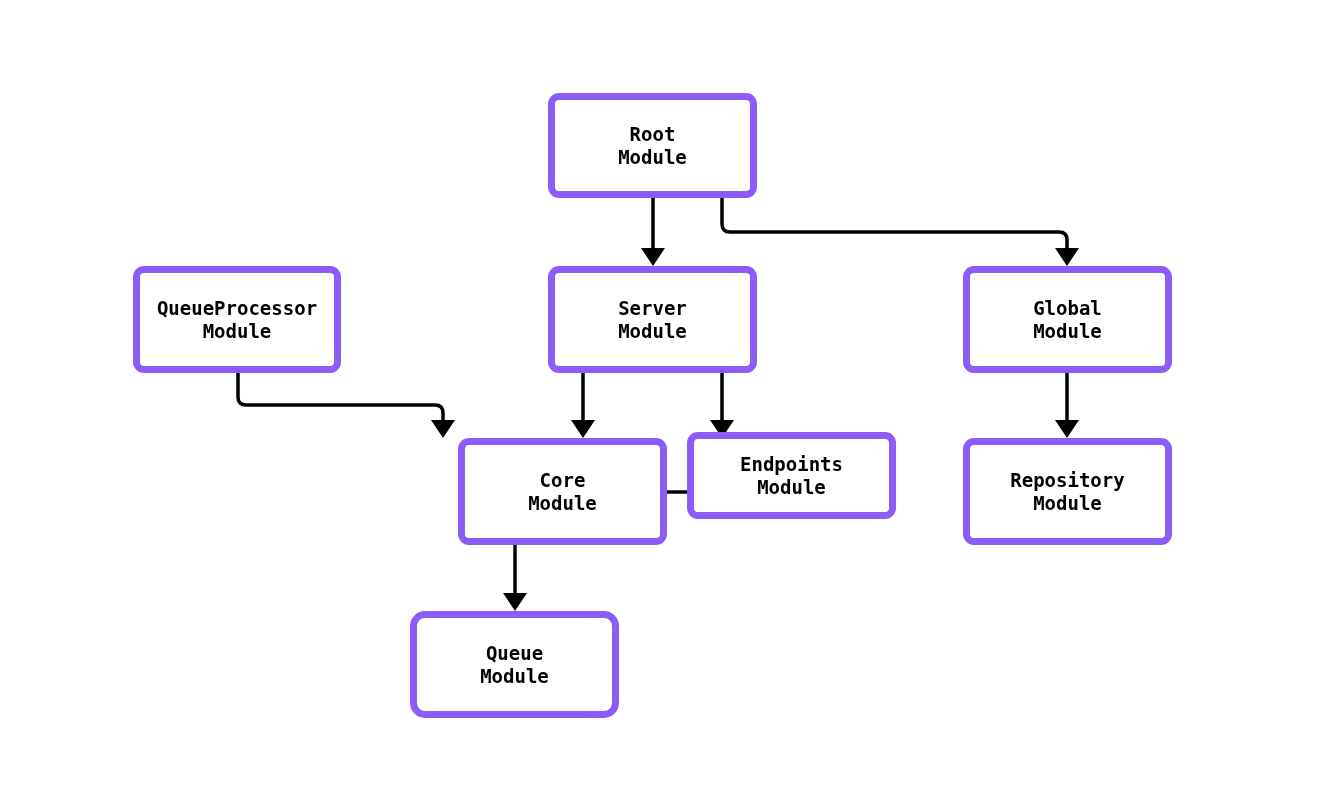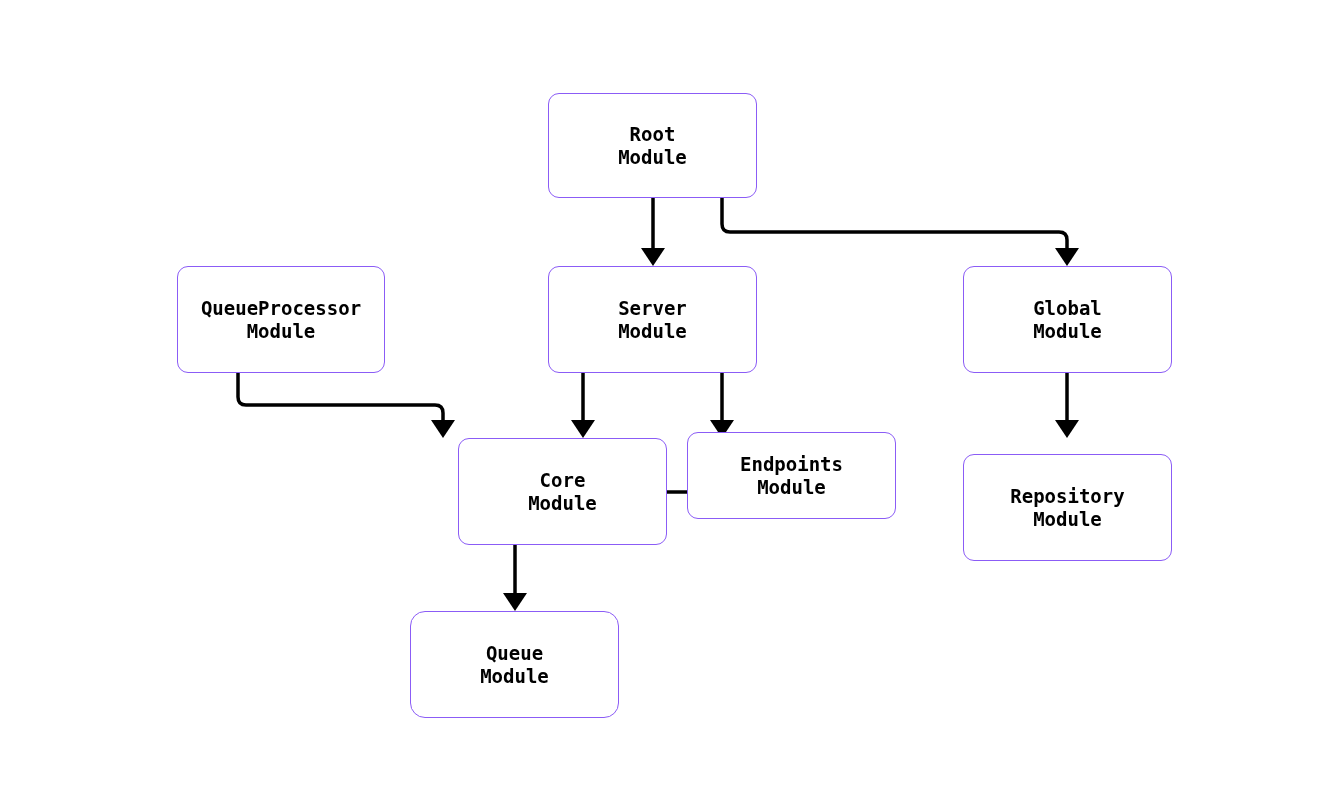--- a/index.html
+++ b/index.html
@@ -30,41 +30,41 @@
     stroke-linecap: butt;
   }
   .edge polygon {
     fill: #000000;
     stroke: none;
   }
   .node {
     position: absolute;
     box-sizing: border-box;
     background: #ffffff;
-    border: 1px solid #8b5cf6;
+    border: 7px solid #8b5cf6;
     border-radius: 11px;
     display: flex;
     align-items: center;
     justify-content: center;
   }
   .node .label {
     font-size: 19px;
     font-weight: bold;
     line-height: 23px;
     color: #000000;
     text-align: center;
     white-space: pre-line;
   }
   .n-root          { left: 548px; top: 93px;  width: 209px; height: 105px; }
-  .n-queueprocessor{ left: 133px; top: 266px; width: 208px; height: 107px; margin-left: 44px; }
+  .n-queueprocessor{ left: 133px; top: 266px; width: 208px; height: 107px; }
   .n-server        { left: 548px; top: 266px; width: 209px; height: 107px; }
   .n-global        { left: 963px; top: 266px; width: 209px; height: 107px; }
   .n-core          { left: 410px; top: 438px; width: 209px; height: 107px; margin-left: 48px; }
   .n-endpoints     { left: 687px; top: 432px; width: 209px; height: 87px; }
-  .n-repository    { left: 963px; top: 438px; width: 209px; height: 107px; margin-top: 16px; }
+  .n-repository    { left: 963px; top: 438px; width: 209px; height: 107px; }
   .n-queue         { left: 410px; top: 611px; width: 209px; height: 107px; border-radius: 15px; }
 </style>
 </head>
 <body>
 
 <div class="canvas">
 
   <svg class="edges-layer" viewBox="0 0 1337 809" xmlns="http://www.w3.org/2000/svg">
 
     <g class="edge">

